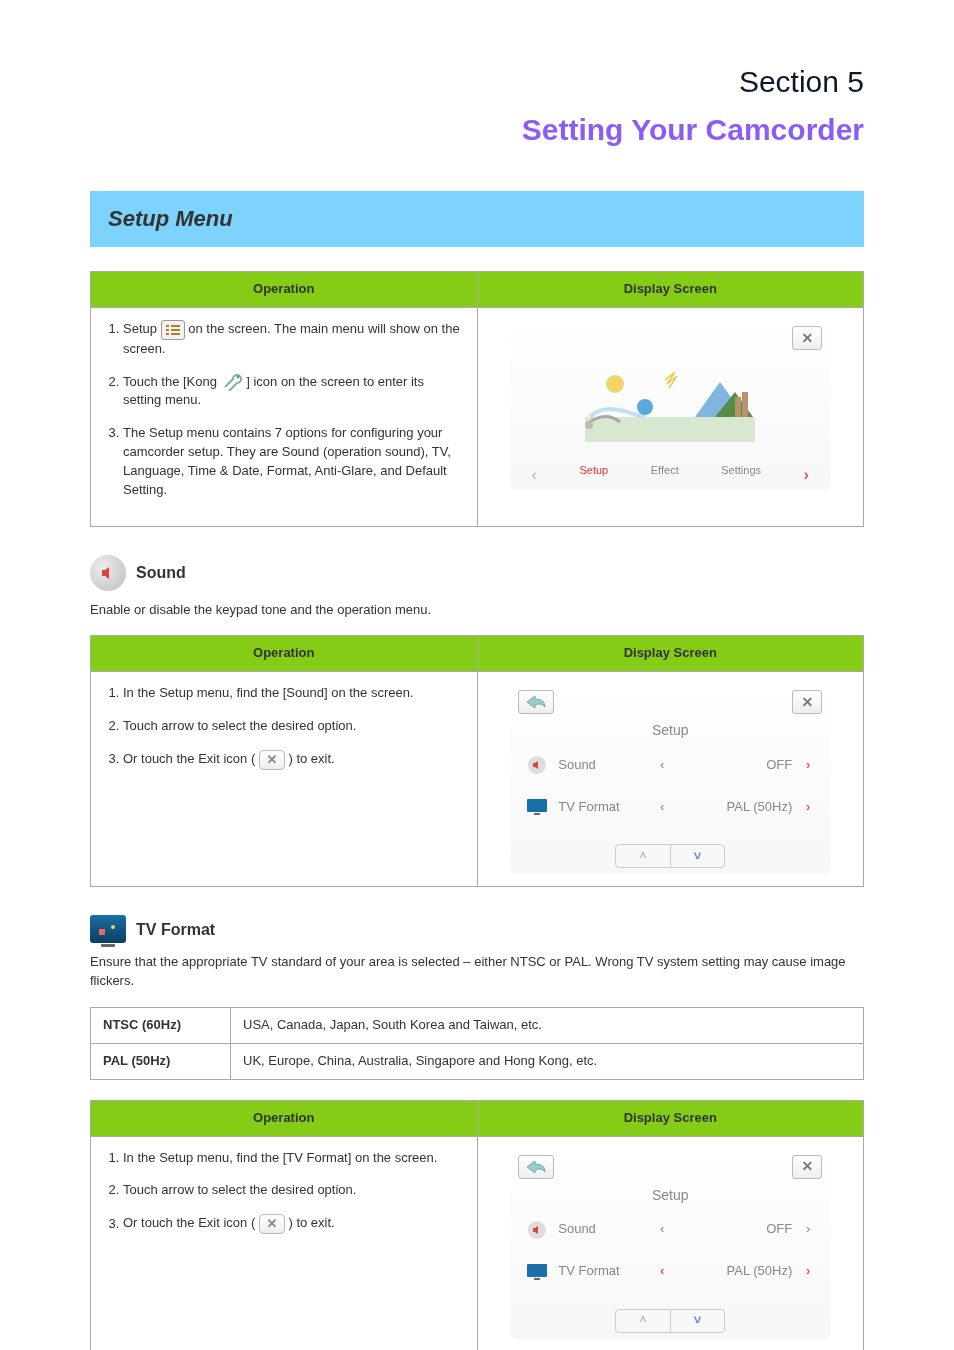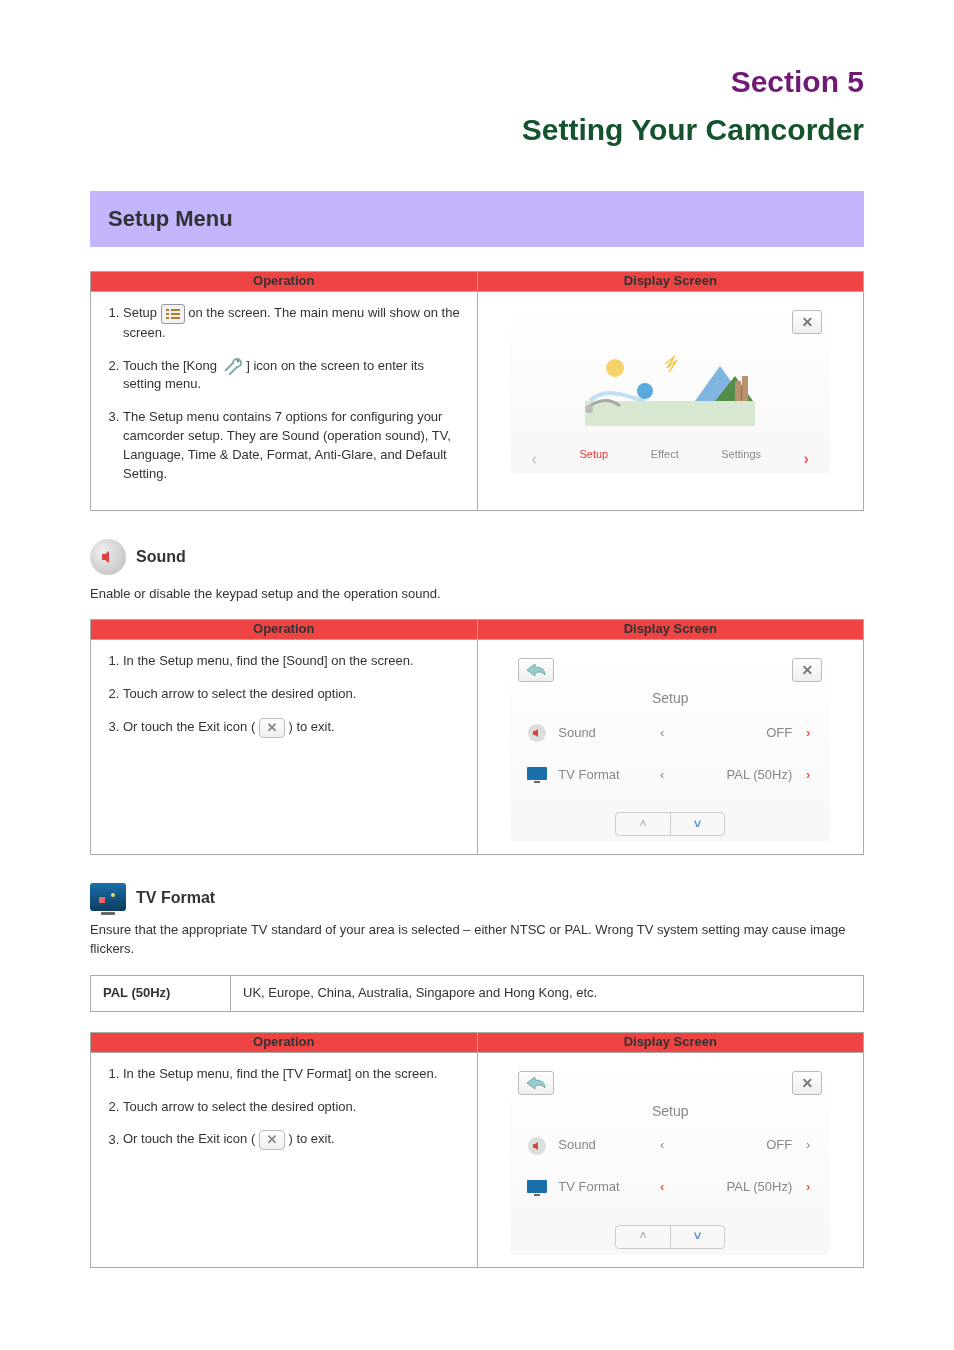--- a/index.html
+++ b/index.html
@@ -9,53 +9,54 @@
     color: #333;
     background: #fff;
     width: 954px;
     margin: 0 auto;
     padding: 60px 90px 40px 90px;
     line-height: 1.45;
   }
   .section-title {
     text-align: right;
     font-size: 30px;
-    font-weight: bold;
-    color: #701a75;
+    font-weight: normal;
+    color: #0f172a;
     margin-bottom: 4px;
   }
   .page-title {
     text-align: right;
     font-size: 30px;
     font-weight: bold;
-    color: #14532d;
+    color: #8b5cf6;
     margin-bottom: 40px;
   }
   .banner {
-    background: #c4b5fd;
+    background: #7dd3fc;
     padding: 12px 18px;
     font-size: 22px;
     font-weight: bold;
     color: #333;
     margin-bottom: 24px;
+    font-style: italic;
   }
   table.op {
     width: 100%;
     border-collapse: collapse;
     margin-bottom: 28px;
   }
   table.op th, table.op td {
     border: 1px solid #aaa;
     vertical-align: top;
   }
   table.op th {
-    background: #ef4444;
+    background: #84cc16;
     font-weight: bold;
     text-align: center;
-    padding: 0;
+    padding: 8px;
     width: 50%;
   }
   table.op td {
     padding: 12px 14px;
   }
   .steps li {
     margin-bottom: 14px;
     margin-left: 18px;
   }
   .steps { list-style: decimal; }
@@ -279,21 +280,21 @@
   </table>
 
 <div class="sub-head">
   <div class="speaker-icon">
     <svg width="18" height="18" viewBox="0 0 18 18">
         <path d="M3 6h3l4-3v12l-4-3H3z" fill="#d44"></path>
       </svg>
   </div>
   <div class="title">Sound</div>
 </div>
-<p class="desc">Enable or disable the keypad setup and the operation sound.</p>
+<p class="desc">Enable or disable the keypad tone and the operation menu.</p>
 
 <table class="op">
   <tbody>
       <tr>
     <th>Operation</th>
     <th>Display Screen</th>
   </tr>
   <tr>
     <td>
       <ol class="steps">
@@ -357,20 +358,24 @@
         <rect x="2" y="8" width="6" height="6" fill="#e66"></rect>
         <circle cx="16" cy="6" r="2" fill="#f5d36b"></circle>
       </svg>
   </div>
   <div class="title">TV Format</div>
 </div>
 <p class="desc">Ensure that the appropriate TV standard of your area is selected – either NTSC or PAL. Wrong TV system setting may cause image flickers.</p>
 
 <table class="np">
   <tbody>
+      <tr>
+    <td>NTSC (60Hz)</td>
+    <td>USA, Canada, Japan, South Korea and Taiwan, etc.</td>
+  </tr>
   <tr>
     <td>PAL (50Hz)</td>
     <td>UK, Europe, China, Australia, Singapore and Hong Kong, etc.</td>
   </tr>
 </tbody>
   </table>
 
 <table class="op">
   <tbody>
       <tr>

